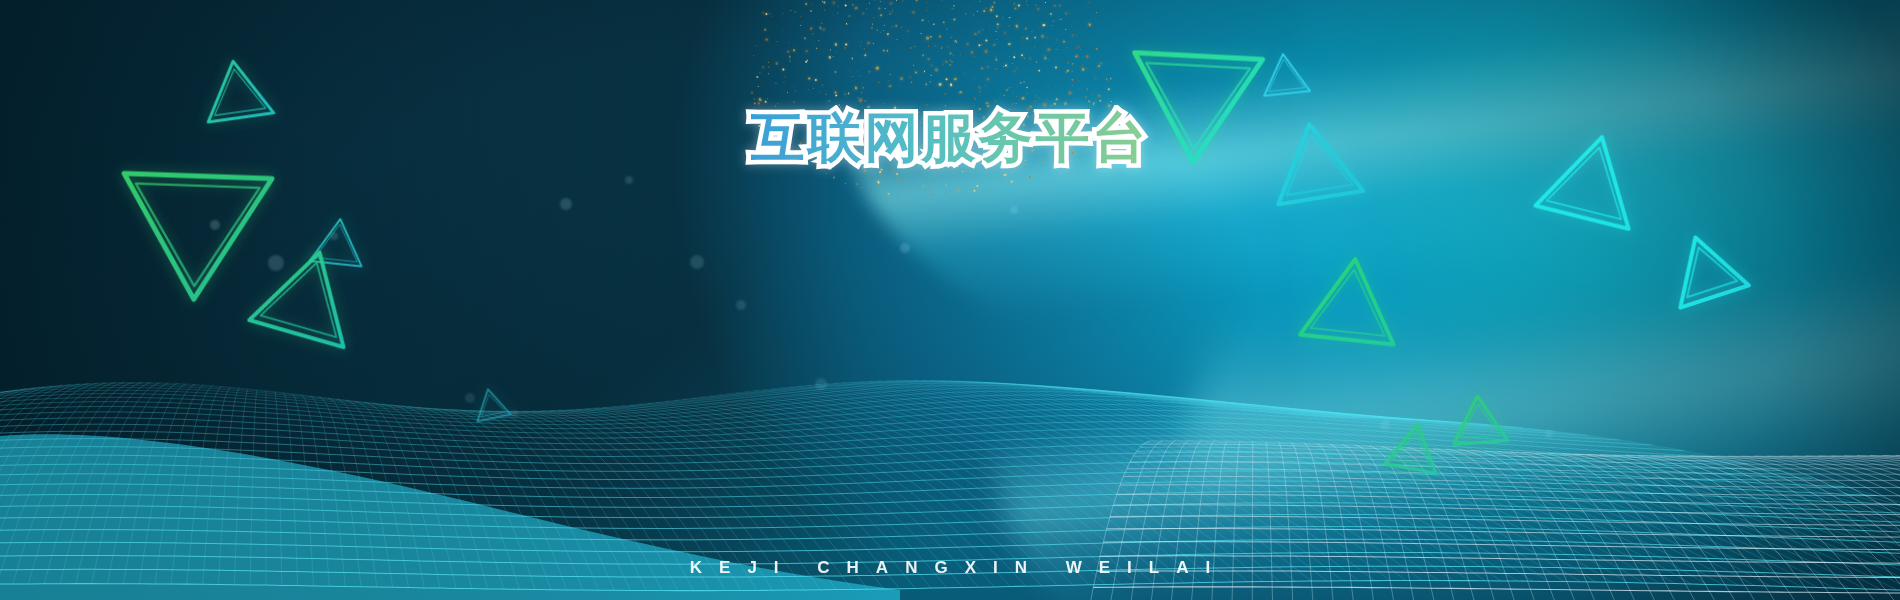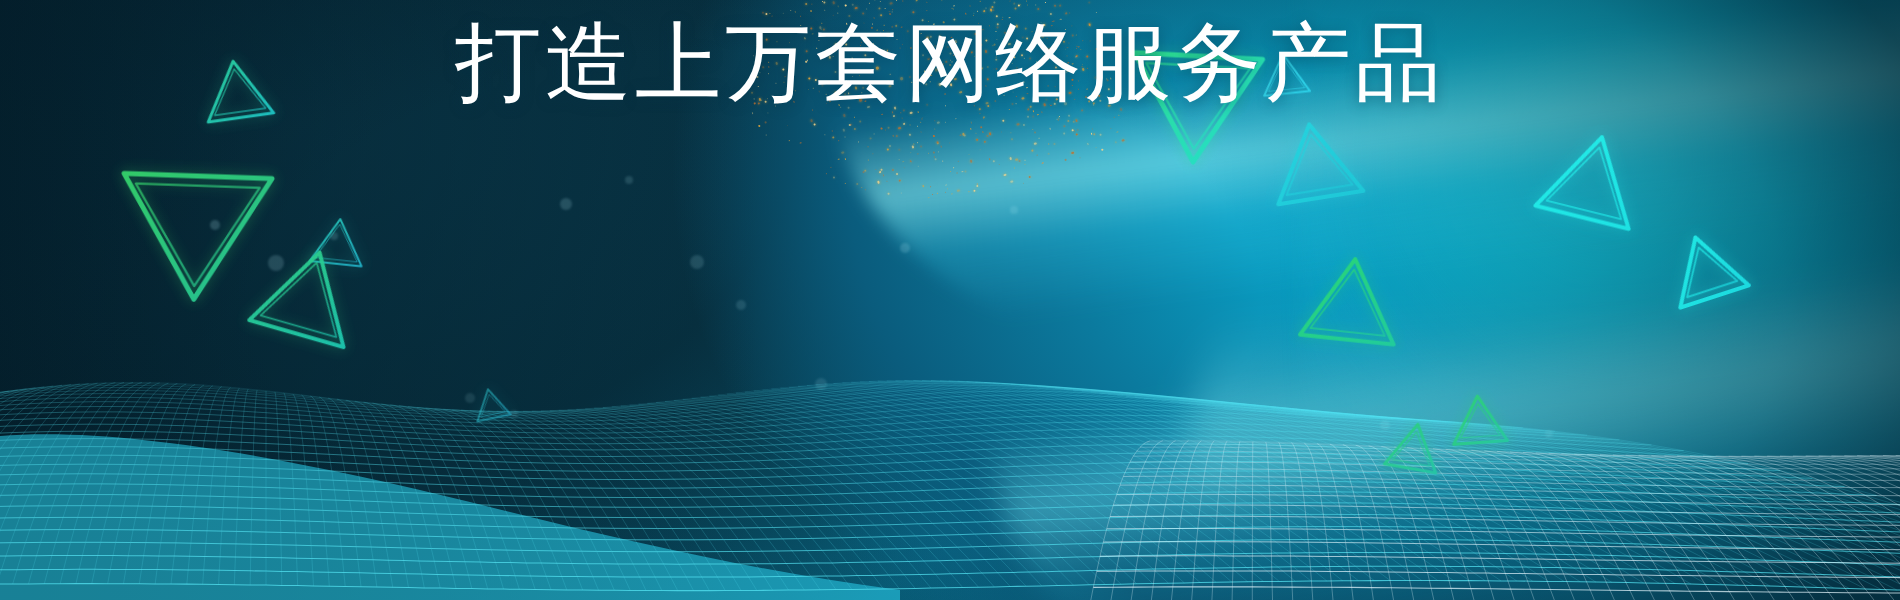--- a/index.html
+++ b/index.html
@@ -1242,18 +1242,22 @@
       <path d="M1985.7 115.8 L2009.2 116.7 L2032.7 118.4 L2056.2 121.1 L2079.7 124.7 L2103.2 129.3 L2126.7 134.8 L2150.2 141.2 L2173.7 148.5 L2197.1 156.7 L2220.6 165.9 L2244.1 176.0 L2267.6 187.1 L2291.1 199.0 L2314.6 211.9 L2338.1 225.7 L2361.6 240.4 L2385.1 256.1 L2408.6 272.7 " fill="none" stroke="#e8f8ff" stroke-width="0.7" opacity="0.42"></path>
       <path d="M1998.6 116.0 L2022.5 116.8 L2046.4 118.6 L2070.3 121.3 L2094.2 124.9 L2118.1 129.5 L2142.0 135.0 L2165.9 141.4 L2189.8 148.7 L2213.7 157.0 L2237.6 166.1 L2261.5 176.2 L2285.4 187.3 L2309.3 199.2 L2333.2 212.1 L2357.1 225.9 L2381.0 240.7 L2405.0 256.3 L2428.9 272.9 " fill="none" stroke="#e8f8ff" stroke-width="0.7" opacity="0.42"></path>
       <path d="M2011.4 116.2 L2035.7 117.1 L2060.1 118.8 L2084.4 121.5 L2108.7 125.2 L2133.0 129.7 L2157.3 135.2 L2181.7 141.6 L2206.0 148.9 L2230.3 157.2 L2254.6 166.4 L2278.9 176.5 L2303.2 187.5 L2327.6 199.5 L2351.9 212.4 L2376.2 226.2 L2400.5 240.9 L2424.8 256.6 L2449.1 273.2 " fill="none" stroke="#e8f8ff" stroke-width="0.7" opacity="0.42"></path>
       <path d="M2024.3 116.5 L2049.0 117.3 L2073.7 119.1 L2098.5 121.8 L2123.2 125.4 L2147.9 130.0 L2172.7 135.5 L2197.4 141.9 L2222.1 149.2 L2246.9 157.5 L2271.6 166.7 L2296.3 176.8 L2321.0 187.8 L2345.8 199.8 L2370.5 212.6 L2395.2 226.5 L2420.0 241.2 L2444.7 256.9 L2469.4 273.5 " fill="none" stroke="#e8f8ff" stroke-width="0.7" opacity="0.42"></path>
       <path d="M2037.1 116.8 L2062.3 117.6 L2087.4 119.4 L2112.6 122.1 L2137.7 125.8 L2162.9 130.3 L2188.0 135.8 L2213.1 142.2 L2238.3 149.5 L2263.4 157.8 L2288.6 167.0 L2313.7 177.1 L2338.9 188.1 L2364.0 200.1 L2389.1 213.0 L2414.3 226.8 L2439.4 241.5 L2464.6 257.2 L2489.7 273.8 " fill="none" stroke="#e8f8ff" stroke-width="0.7" opacity="0.42"></path>
       <path d="M2050.0 117.2 L2075.6 118.0 L2101.1 119.8 L2126.7 122.5 L2152.2 126.1 L2177.8 130.7 L2203.3 136.1 L2228.9 142.5 L2254.4 149.9 L2280.0 158.1 L2305.6 167.3 L2331.1 177.4 L2356.7 188.4 L2382.2 200.4 L2407.8 213.3 L2433.3 227.1 L2458.9 241.8 L2484.4 257.5 L2510.0 274.1 " fill="none" stroke="#e8f8ff" stroke-width="0.7" opacity="0.42"></path>
     </svg>
 
   <div class="content">
 
-
-    <div class="headline">打造上万套网络服务产品</div>
+    <div class="subtitle-wrap">
+      <div class="subtitle-outline">互联网服务平台</div>
+      <div class="subtitle-fill">互联网服务平台</div>
+    </div>
+
 
   </div>
 
+  <div class="pinyin">KEJI CHANGXIN WEILAI</div>
 </div>
 
 </body></html>

